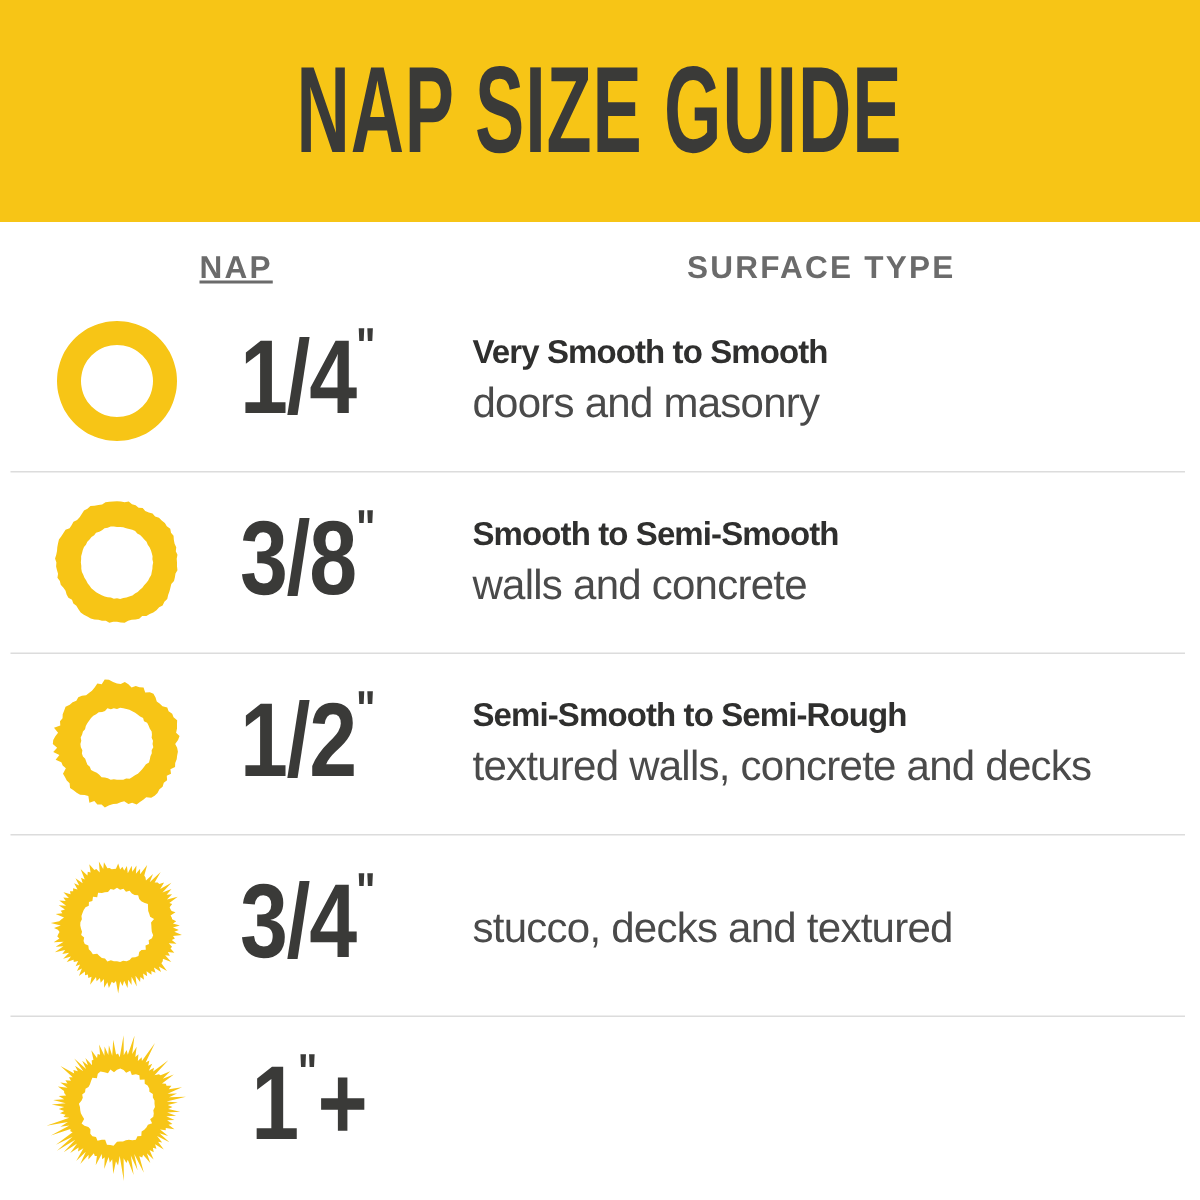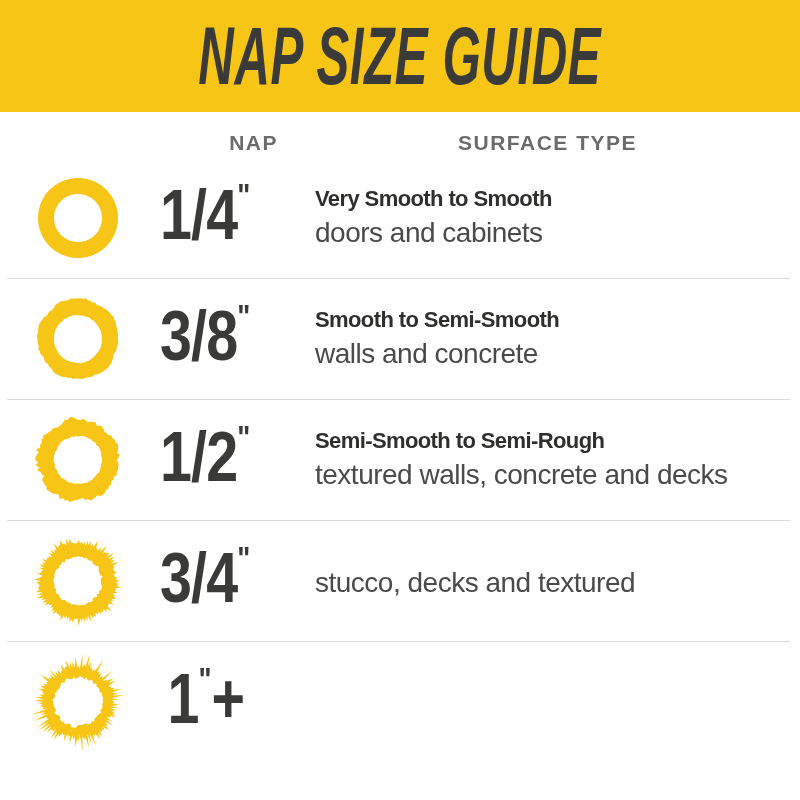--- a/index.html
+++ b/index.html
@@ -3,41 +3,41 @@
 <meta charset="utf-8">
 <style>
   html,body{margin:0;padding:0;}
   body{
     width:800px;height:800px;background:#ffffff;overflow:hidden;
     font-family:"Liberation Sans", sans-serif;
     -webkit-font-smoothing:antialiased;
   }
   
   .header{
-    width:800px;height:112px;background:#F7C516;
-    display:flex;align-items:center;justify-content:center;font-style:italic;
+    width:800px;height:148px;background:#F7C516;
+    display:flex;align-items:center;justify-content:center;
   }
   .header-title{
     font-weight:bold;font-size:82px;color:#3A3A38;letter-spacing:1px;
     transform:scaleX(0.60);transform-origin:center;white-space:nowrap;
     line-height:1;
   }
   
   .grid{
     display:grid;grid-template-columns:110px 145px 1fr;
     padding-left:23px;padding-right:20px;box-sizing:border-box;
   }
   
   .colheaders{height:45px;align-items:end;padding-bottom:4px;}
   .colhead{
     font-weight:bold;font-size:21px;color:#6B6B6B;letter-spacing:1.5px;
     line-height:1;
     text-align:center;
   }
-  .colhead-nap{text-align:right;}
+  .colhead-nap{text-align:left;text-decoration:underline;}
   .colhead-surface{padding-left:37px;}
   
   .row{height:121px;align-items:center;position:relative;}
   .row + .row::before{
     content:"";position:absolute;top:0;left:7px;right:10px;height:1px;
     background:#DCDCDC;
   }
   .icon-cell{width:110px;height:110px;}
   .icon-cell svg{display:block;width:110px;height:110px;}
   .nap-cell{text-align:center;transform:translateY(-3px);}
@@ -75,21 +75,21 @@
 
 <div class="grid row">
   <div class="icon-cell">
       <svg viewBox="0 0 110 110">
         <path d="M95.0 55.0L94.9 57.5L94.7 60.0L94.3 62.5L93.7 64.9L93.0 67.4L92.2 69.7L91.2 72.0L90.1 74.3L88.8 76.4L87.4 78.5L85.8 80.5L84.2 82.4L82.4 84.2L80.5 85.8L78.5 87.4L76.4 88.8L74.3 90.1L72.0 91.2L69.7 92.2L67.4 93.0L64.9 93.7L62.5 94.3L60.0 94.7L57.5 94.9L55.0 95.0L52.5 94.9L50.0 94.7L47.5 94.3L45.1 93.7L42.6 93.0L40.3 92.2L38.0 91.2L35.7 90.1L33.6 88.8L31.5 87.4L29.5 85.8L27.6 84.2L25.8 82.4L24.2 80.5L22.6 78.5L21.2 76.4L19.9 74.3L18.8 72.0L17.8 69.7L17.0 67.4L16.3 64.9L15.7 62.5L15.3 60.0L15.1 57.5L15.0 55.0L15.1 52.5L15.3 50.0L15.7 47.5L16.3 45.1L17.0 42.6L17.8 40.3L18.8 38.0L19.9 35.7L21.2 33.6L22.6 31.5L24.2 29.5L25.8 27.6L27.6 25.8L29.5 24.2L31.5 22.6L33.6 21.2L35.7 19.9L38.0 18.8L40.3 17.8L42.6 17.0L45.1 16.3L47.5 15.7L50.0 15.3L52.5 15.1L55.0 15.0L57.5 15.1L60.0 15.3L62.5 15.7L64.9 16.3L67.4 17.0L69.7 17.8L72.0 18.8L74.3 19.9L76.4 21.2L78.5 22.6L80.5 24.2L82.4 25.8L84.2 27.6L85.8 29.5L87.4 31.5L88.8 33.6L90.1 35.7L91.2 38.0L92.2 40.3L93.0 42.6L93.7 45.1L94.3 47.5L94.7 50.0L94.9 52.5Z M79.0 55.0L78.9 57.1L78.6 59.2L78.2 61.2L77.6 63.2L76.8 65.1L75.8 67.0L74.7 68.8L73.4 70.4L72.0 72.0L70.4 73.4L68.8 74.7L67.0 75.8L65.1 76.8L63.2 77.6L61.2 78.2L59.2 78.6L57.1 78.9L55.0 79.0L52.9 78.9L50.8 78.6L48.8 78.2L46.8 77.6L44.9 76.8L43.0 75.8L41.2 74.7L39.6 73.4L38.0 72.0L36.6 70.4L35.3 68.8L34.2 67.0L33.2 65.1L32.4 63.2L31.8 61.2L31.4 59.2L31.1 57.1L31.0 55.0L31.1 52.9L31.4 50.8L31.8 48.8L32.4 46.8L33.2 44.9L34.2 43.0L35.3 41.2L36.6 39.6L38.0 38.0L39.6 36.6L41.2 35.3L43.0 34.2L44.9 33.2L46.8 32.4L48.8 31.8L50.8 31.4L52.9 31.1L55.0 31.0L57.1 31.1L59.2 31.4L61.2 31.8L63.2 32.4L65.1 33.2L67.0 34.2L68.8 35.3L70.4 36.6L72.0 38.0L73.4 39.6L74.7 41.2L75.8 43.0L76.8 44.9L77.6 46.8L78.2 48.8L78.6 50.8L78.9 52.9Z" fill="#F7C516" fill-rule="evenodd"></path>
       </svg>
     </div>
   <div class="nap-cell"><span class="nap-size">1/4<span class="inch">"</span></span></div>
   <div class="surface-cell">
     <div class="surface-title">Very Smooth to Smooth</div>
-    <div class="surface-subtitle">doors and cabinets</div>
+    <div class="surface-subtitle">doors and masonry</div>
   </div>
 </div>
 
 <div class="grid row">
   <div class="icon-cell">
       <svg viewBox="0 0 110 110">
         <path d="M95.0 55.0L95.0 57.5L95.3 60.1L94.0 62.4L93.6 64.9L93.0 67.3L91.2 69.3L90.6 71.8L90.0 74.2L89.1 76.7L88.5 79.3L86.6 81.2L85.4 83.6L83.1 84.9L81.3 86.8L79.2 88.3L76.8 89.3L74.6 90.6L71.8 90.6L69.8 92.5L67.4 93.0L64.8 93.2L62.4 93.8L60.1 95.1L57.5 95.0L55.0 94.5L52.5 94.5L49.9 95.1L47.6 93.8L45.0 93.8L42.6 93.1L39.9 93.0L37.5 92.3L35.2 91.0L32.9 89.9L30.8 88.3L29.3 86.1L27.9 83.9L25.9 82.3L25.0 79.9L22.6 78.5L21.4 76.3L20.7 73.8L19.3 71.8L17.5 69.9L16.9 67.4L15.3 65.2L15.7 62.5L15.0 60.1L14.4 57.6L14.6 55.0L13.7 52.4L14.5 49.9L15.0 47.4L15.2 44.8L15.7 42.2L16.3 39.7L17.9 37.5L19.3 35.4L20.7 33.2L23.4 32.1L24.8 30.0L26.0 27.8L28.4 26.6L30.1 24.9L31.5 22.7L33.0 20.3L35.3 19.2L37.3 17.4L40.0 17.1L42.6 16.7L45.1 16.3L47.3 14.8L49.9 14.5L52.4 14.4L55.0 14.2L57.6 14.3L60.1 14.9L62.8 14.3L65.0 16.2L67.4 16.8L69.4 18.5L72.1 18.6L73.8 20.7L76.2 21.7L78.7 22.4L80.4 24.3L83.0 25.2L84.8 27.0L86.9 28.6L88.2 30.9L90.5 32.5L91.0 35.2L92.7 37.2L92.9 40.0L93.4 42.5L94.5 44.9L94.2 47.5L95.3 49.9L94.8 52.5Z M79.1 55.0L78.7 57.1L78.6 59.2L78.2 61.2L77.8 63.3L76.7 65.1L75.8 67.0L74.5 68.6L73.1 70.2L71.9 71.9L70.3 73.2L68.8 74.7L67.0 75.7L65.3 77.0L63.2 77.6L61.3 78.4L59.2 78.7L57.1 79.3L55.0 78.9L52.9 79.1L50.9 78.3L48.8 78.1L46.8 77.6L44.8 76.8L42.9 75.9L41.1 74.8L39.5 73.5L37.9 72.1L36.6 70.4L35.4 68.8L34.4 66.9L33.3 65.1L32.5 63.2L31.6 61.3L31.2 59.2L31.2 57.1L30.9 55.0L31.1 52.9L31.1 50.8L31.7 48.7L32.2 46.7L33.0 44.7L34.3 43.1L35.2 41.1L36.7 39.7L38.0 38.0L39.8 36.9L41.0 35.1L43.2 34.5L45.0 33.5L46.7 32.2L48.8 31.9L50.8 31.0L52.9 31.0L55.0 31.3L57.1 31.4L59.1 31.5L61.1 32.1L63.1 32.7L65.2 33.2L67.1 34.0L68.5 35.7L70.4 36.6L71.9 38.1L73.2 39.7L74.7 41.2L75.5 43.2L76.7 44.9L77.6 46.8L78.2 48.8L78.7 50.8L78.6 52.9Z" fill="#F7C516" fill-rule="evenodd"></path>
       </svg>
     </div>
   <div class="nap-cell"><span class="nap-size">3/8<span class="inch">"</span></span></div>

